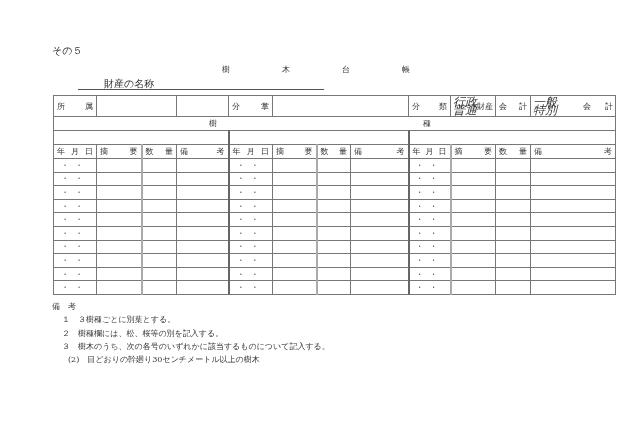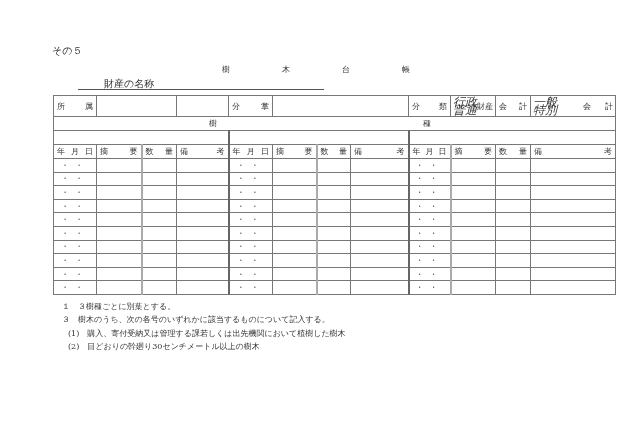--- a/index.html
+++ b/index.html
@@ -348,17 +348,18 @@
         <td></td>
         <td class="thick-l dots">・・</td>
         <td class="gray-l"></td>
         <td></td>
         <td></td>
       </tr>
     </tbody>
 </table>
 
 <div id="notes" class="abs">
+  <div>備　考</div>
   <div class="n1">１　３樹種ごとに別葉とする。</div>
+  <div class="n1">２　樹種欄には、松、桜等の別を記入する。</div>
   <div class="n1">３　樹木のうち、次の各号のいずれかに該当するものについて記入する。</div>
-  <div class="n2">(1)　購入、寄付受納又は管理する課若しくは出先機関において植樹した樹木</div>
   <div class="n2">(2)　目どおりの幹廻り30センチメートル以上の樹木</div>
 </div>
 
 </body></html>

